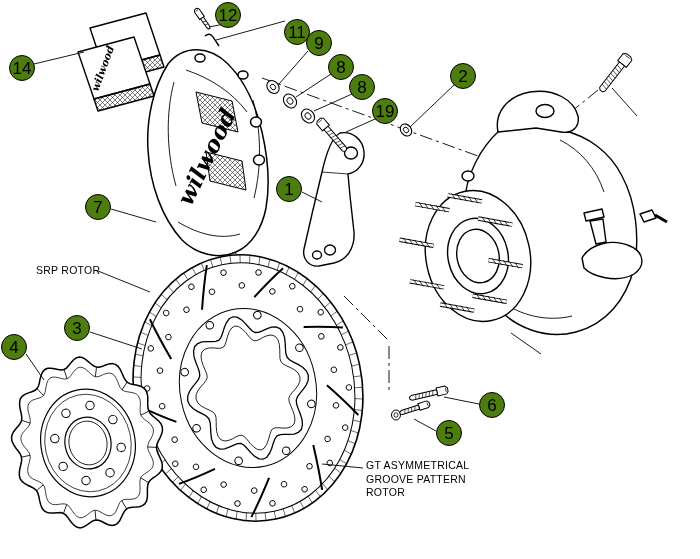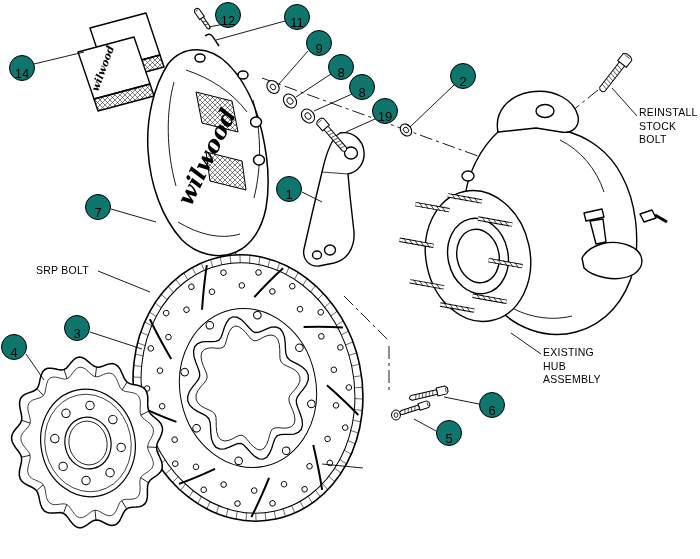--- a/index.html
+++ b/index.html
@@ -1,19 +1,19 @@
 <!DOCTYPE html>
 <html><head>
 <meta charset="utf-8">
 <style>
 *{margin:0;padding:0;box-sizing:border-box}
 html,body{background:#fff}
 .stage{position:relative;width:700px;height:559px;background:#fff;overflow:hidden;font-family:"Liberation Sans",sans-serif;color:#000}
 .stage>svg{position:absolute;left:0;top:0}
-.balloon{position:absolute;width:26px;height:26px;border:1.4px solid #000;border-radius:50%;background:#0f766e;display:flex;align-items:flex-end;justify-content:center;font-size:13px;line-height:1}
+.balloon{position:absolute;width:26px;height:26px;border:1.4px solid #000;border-radius:50%;background:#4d7c0f;display:flex;align-items:center;justify-content:center;font-size:17px;line-height:1}
 .lbl{position:absolute;font-size:10.5px;line-height:13.5px;letter-spacing:.25px;white-space:nowrap}
 text.logo{font-family:"DejaVu Serif",serif;font-style:italic;font-weight:bold}
 </style>
 </head>
 <body>
 
 <div class="stage">
   <svg id="art" width="700" height="559" viewBox="0 0 700 559">
     <defs>
       <pattern id="xh" width="5" height="5" patternUnits="userSpaceOnUse">
@@ -380,21 +380,21 @@
         <line x1="363" y1="468" x2="322" y2="464" stroke="#000" stroke-width="0.9"></line>
       </g>
   </svg>
 
   <div class="balloon" style="left:9px;top:55px">
       <span>14</span>
     </div>
   <div class="balloon" style="left:215px;top:2px">
       <span>12</span>
     </div>
-  <div class="balloon" style="left:284px;top:4px">
+  <div class="balloon" style="left:284px;top:19px">
       <span>11</span>
     </div>
   <div class="balloon" style="left:306px;top:30px">
       <span>9</span>
     </div>
   <div class="balloon" style="left:328px;top:54px">
       <span>8</span>
     </div>
   <div class="balloon" style="left:349px;top:74px">
       <span>8</span>
@@ -417,26 +417,21 @@
   <div class="balloon" style="left:1px;top:334px">
       <span>4</span>
     </div>
   <div class="balloon" style="left:479px;top:392px">
       <span>6</span>
     </div>
   <div class="balloon" style="left:436px;top:420px">
       <span>5</span>
     </div>
 
-  <div class="lbl" style="left:639px;top:106px">
-    <div>REINSTALL</div>
-    <div>STOCK</div>
-    <div>BOLT</div>
+  <div class="lbl" style="left:36px;top:264px">
+    <div>SRP ROTOR</div>
   </div>
-  <div class="lbl" style="left:36px;top:264px">
-    <div>SRP BOLT</div>
-  </div>
-  <div class="lbl" style="left:543px;top:346px">
-    <div>EXISTING</div>
-    <div>HUB</div>
-    <div>ASSEMBLY</div>
+  <div class="lbl" style="left:366px;top:459px">
+    <div>GT ASYMMETRICAL</div>
+    <div>GROOVE PATTERN</div>
+    <div>ROTOR</div>
   </div>
 </div>
 
 </body></html>

